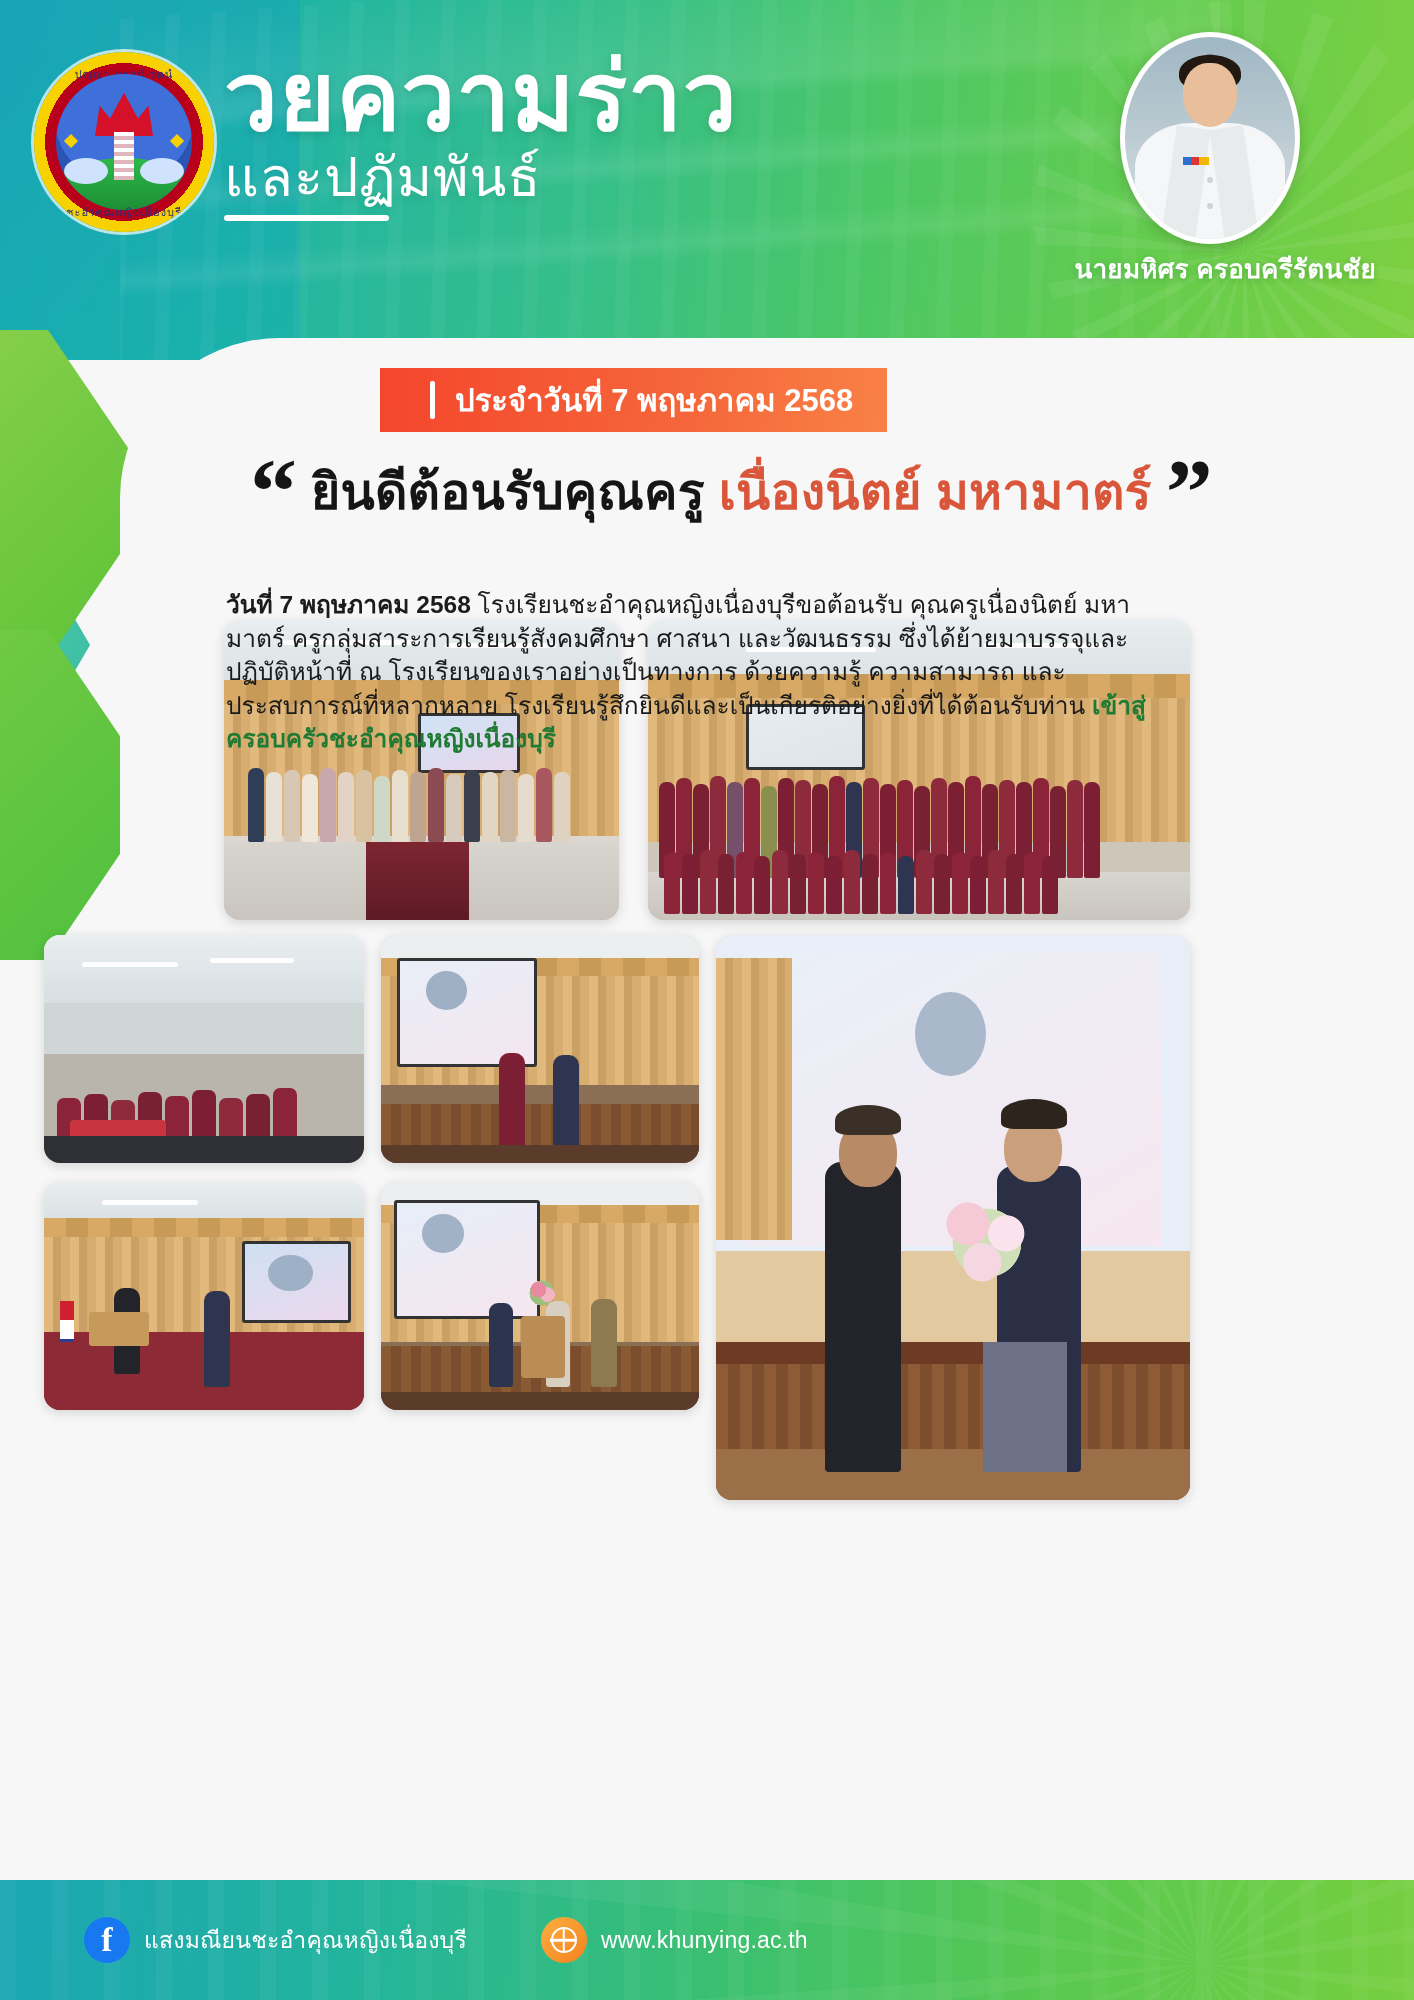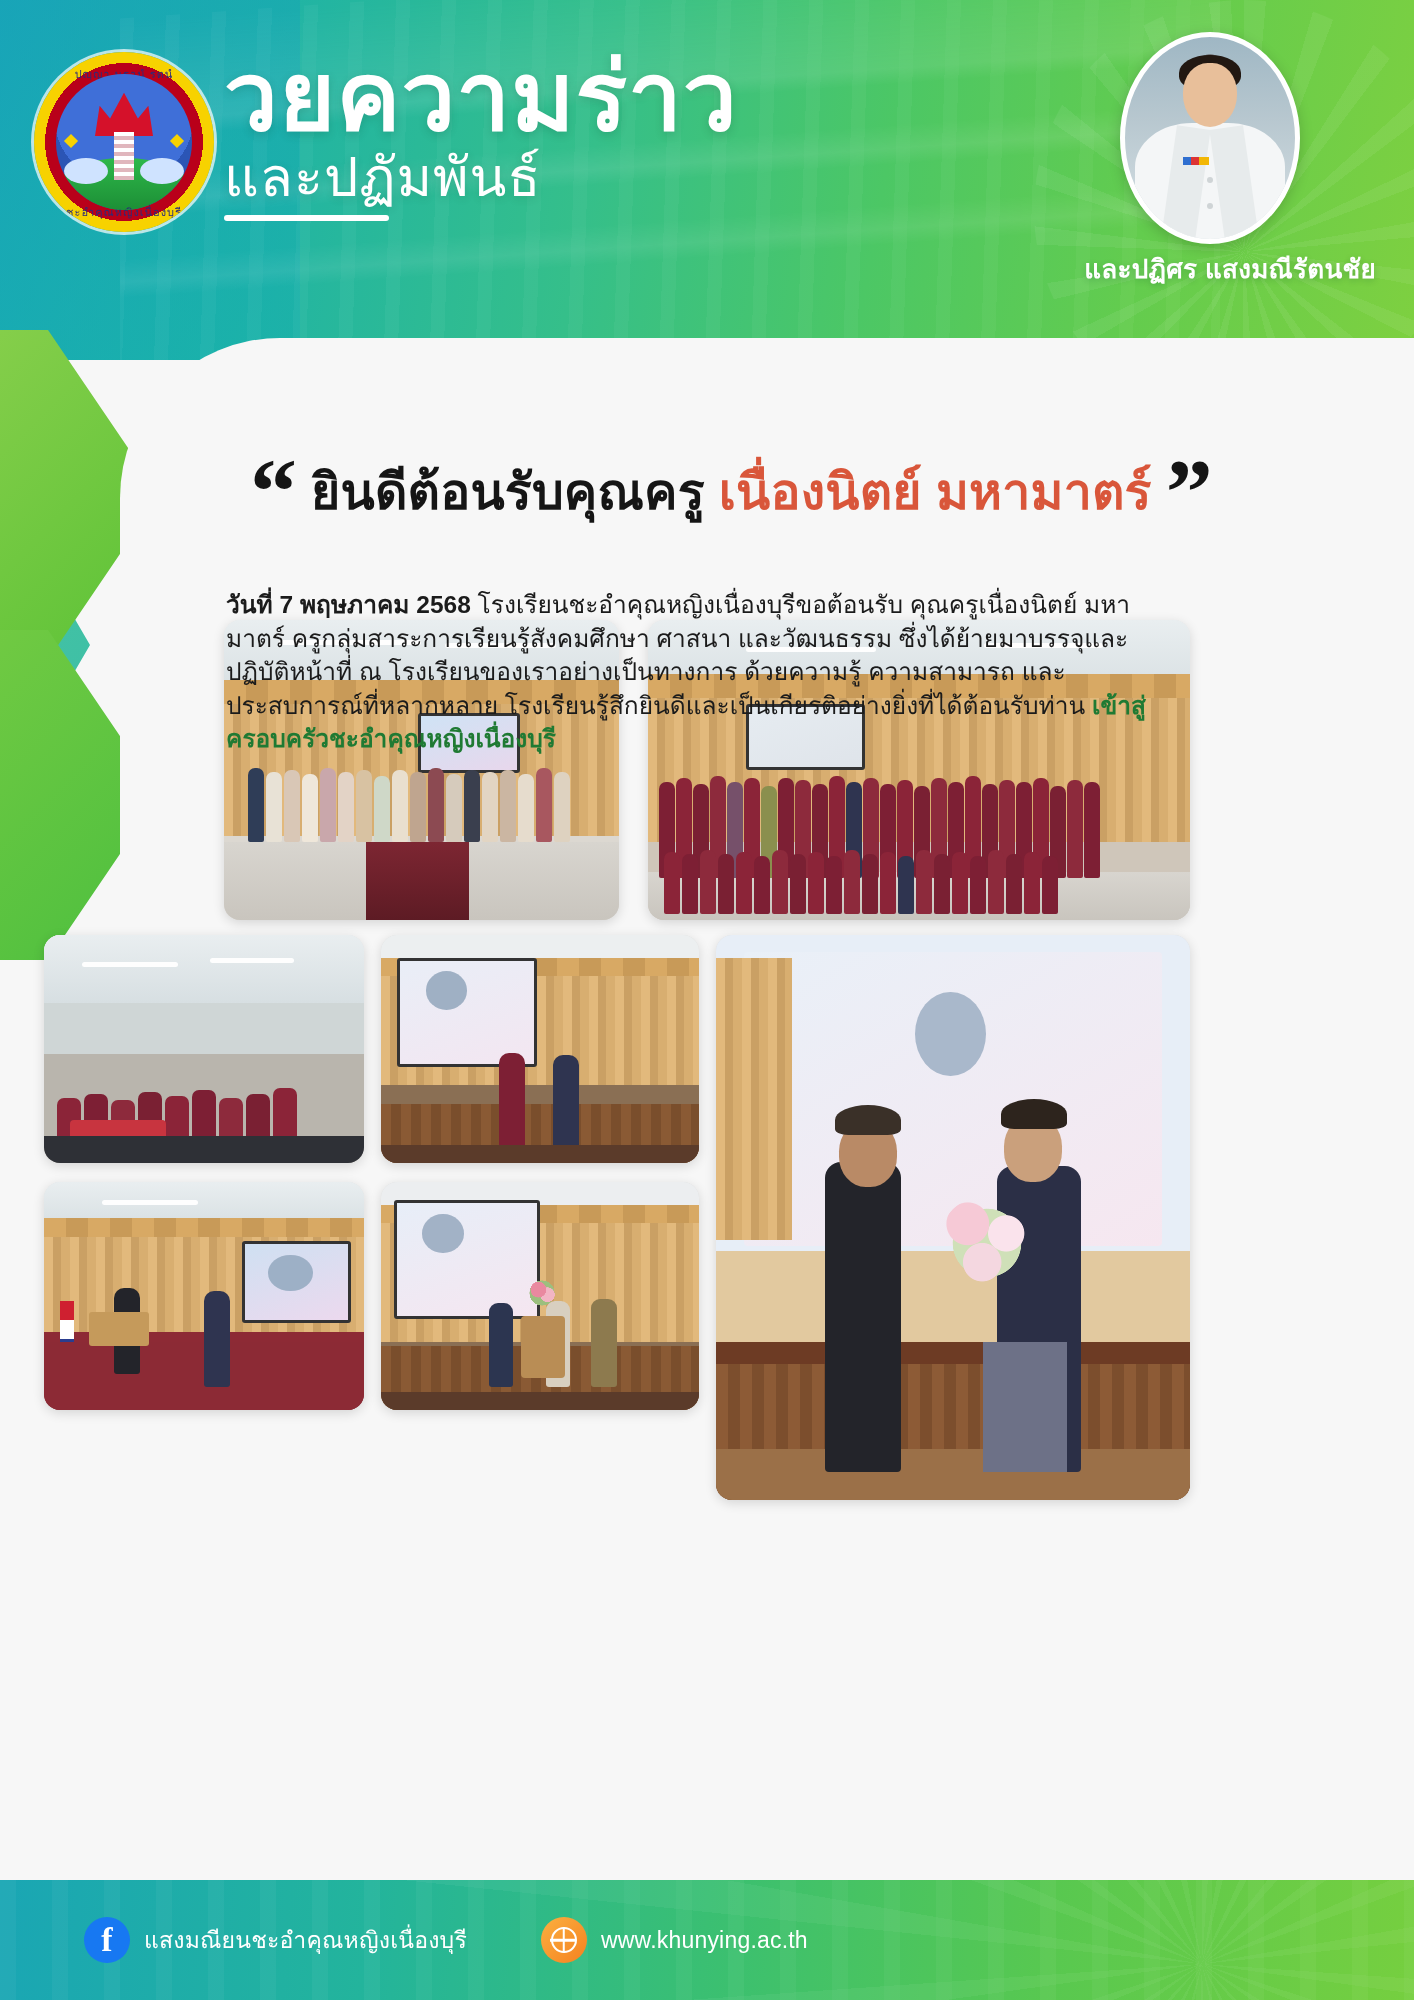--- a/index.html
+++ b/index.html
@@ -259,32 +259,36 @@
       <div class="body"></div>
       <div class="lapelL"></div>
       <div class="lapelR"></div>
       <div class="hair"></div>
       <div class="face"></div>
       <div class="medals"></div>
       <div class="btn1"></div>
       <div class="btn2"></div>
     </div>
 
-    <div class="dir-name">และปฏิศร แสงมณีรัตนชัย</div>
+    <div class="dir-name">นายมหิศร ครอบครีรัตนชัย</div>
   </div>
 
   <div class="chev">
     <div class="c3"></div>
     <div class="c1"></div>
     <div class="c2"></div>
   </div>
 
   <div class="card"></div>
 
   <div class="issue-bar">
+    <div class="issue-rest">
+      <span class="issue-sep"></span>
+      <span>ประจำวันที่ 7 พฤษภาคม 2568</span>
+    </div>
   </div>
 
   <div class="headline">
     <span class="qmark">“</span>
     <span class="h-main">ยินดีต้อนรับคุณครู</span>
       <span class="h-main h-accent">เนื่องนิตย์ มหามาตร์</span>
     <span class="qmark close">”</span>
   </div>
 
   <div class="body-text">

